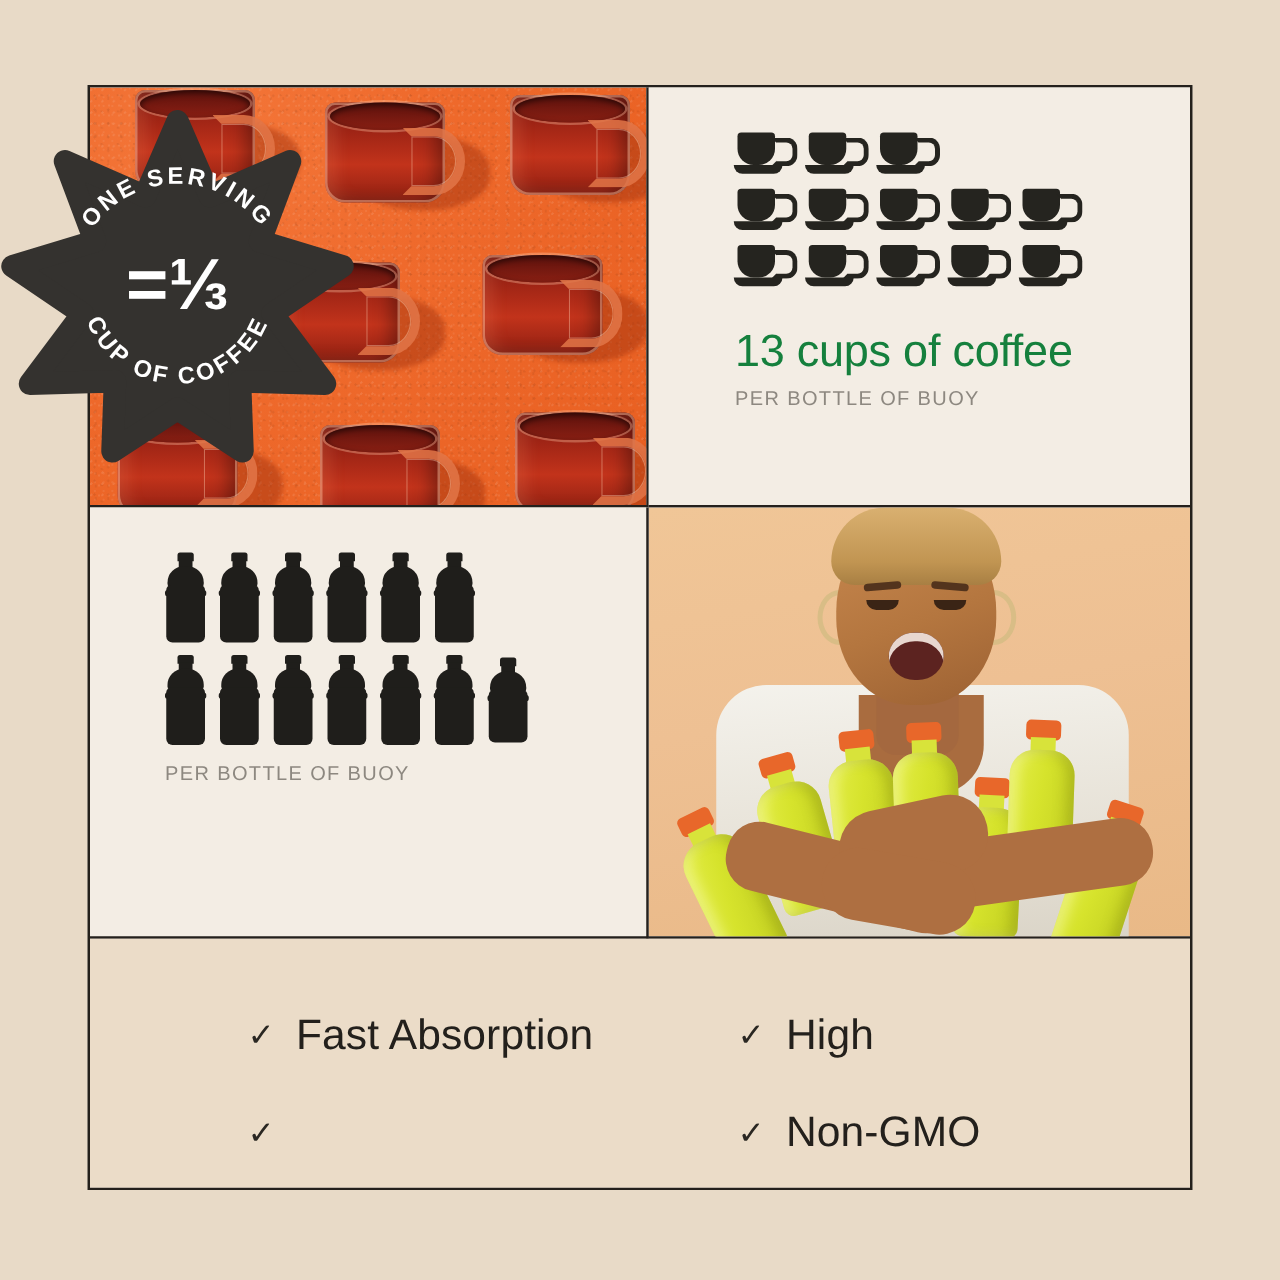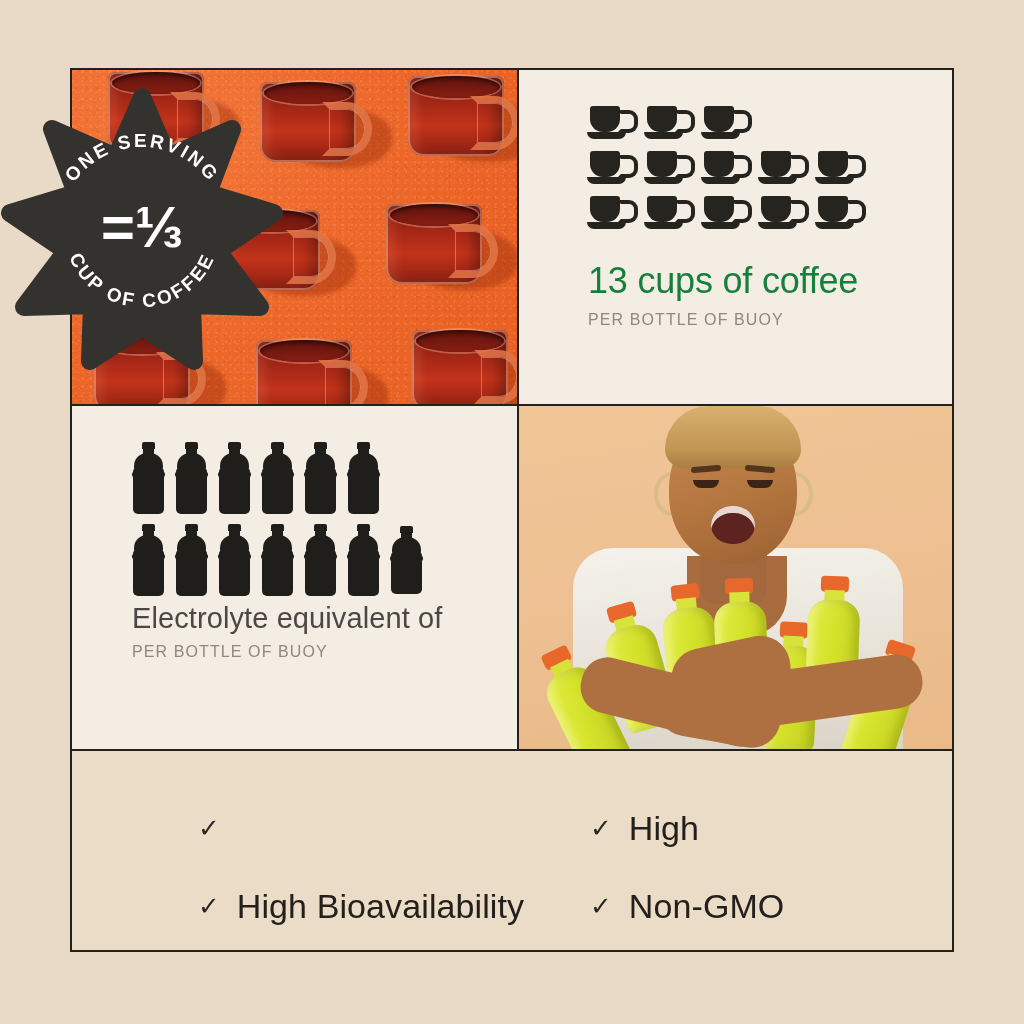--- a/index.html
+++ b/index.html
@@ -632,21 +632,20 @@
               <div class="b-cap"></div>
               <div class="b-neck"></div>
               <div class="b-shoulder"></div>
               <div class="b-ridge"></div>
               <div class="b-body" style="height:42px;"></div>
             </div>
         </div>
       </div>
 
       <div class="stat-text" style="left:60px;top:196px;">
-        <div class="stat-line1">Electrolyte equivalent of</div>
         <div class="stat-line3">PER BOTTLE OF BUOY</div>
       </div>
     </div>
 
     <div class="cell cell-woman-photo">
       <div class="photo-bg"></div>
 
       <div class="w-shirt"></div>
       <div class="w-chest"></div>
       <div class="w-neck"></div>
@@ -700,30 +699,30 @@
       <div class="w-arm" style="left:214px;top:258px;width:190px;height:54px;transform:rotate(-8deg);"></div>
       <div class="w-arm" style="left:152px;top:236px;width:120px;height:62px;border-radius:30px;transform:rotate(-12deg);"></div>
       <div class="w-arm" style="left:138px;top:278px;width:124px;height:58px;border-radius:30px;transform:rotate(10deg);"></div>
     </div>
 
     <div class="cell cell-benefits">
       <div class="benefit-grid">
         <div class="benefit-row">
           <div class="benefit-item col1">
             <span class="check-icon">✓</span>
+            <span class="benefit-label">Fast Absorption</span>
           </div>
           <div class="benefit-item">
             <span class="check-icon">✓</span>
             <span class="benefit-label">High</span>
           </div>
         </div>
         <div class="benefit-row">
           <div class="benefit-item col1">
             <span class="check-icon">✓</span>
-            <span class="benefit-label">High Bioavailability</span>
           </div>
           <div class="benefit-item">
             <span class="check-icon">✓</span>
             <span class="benefit-label">Non-GMO</span>
           </div>
         </div>
       </div>
     </div>
 
   </div>

